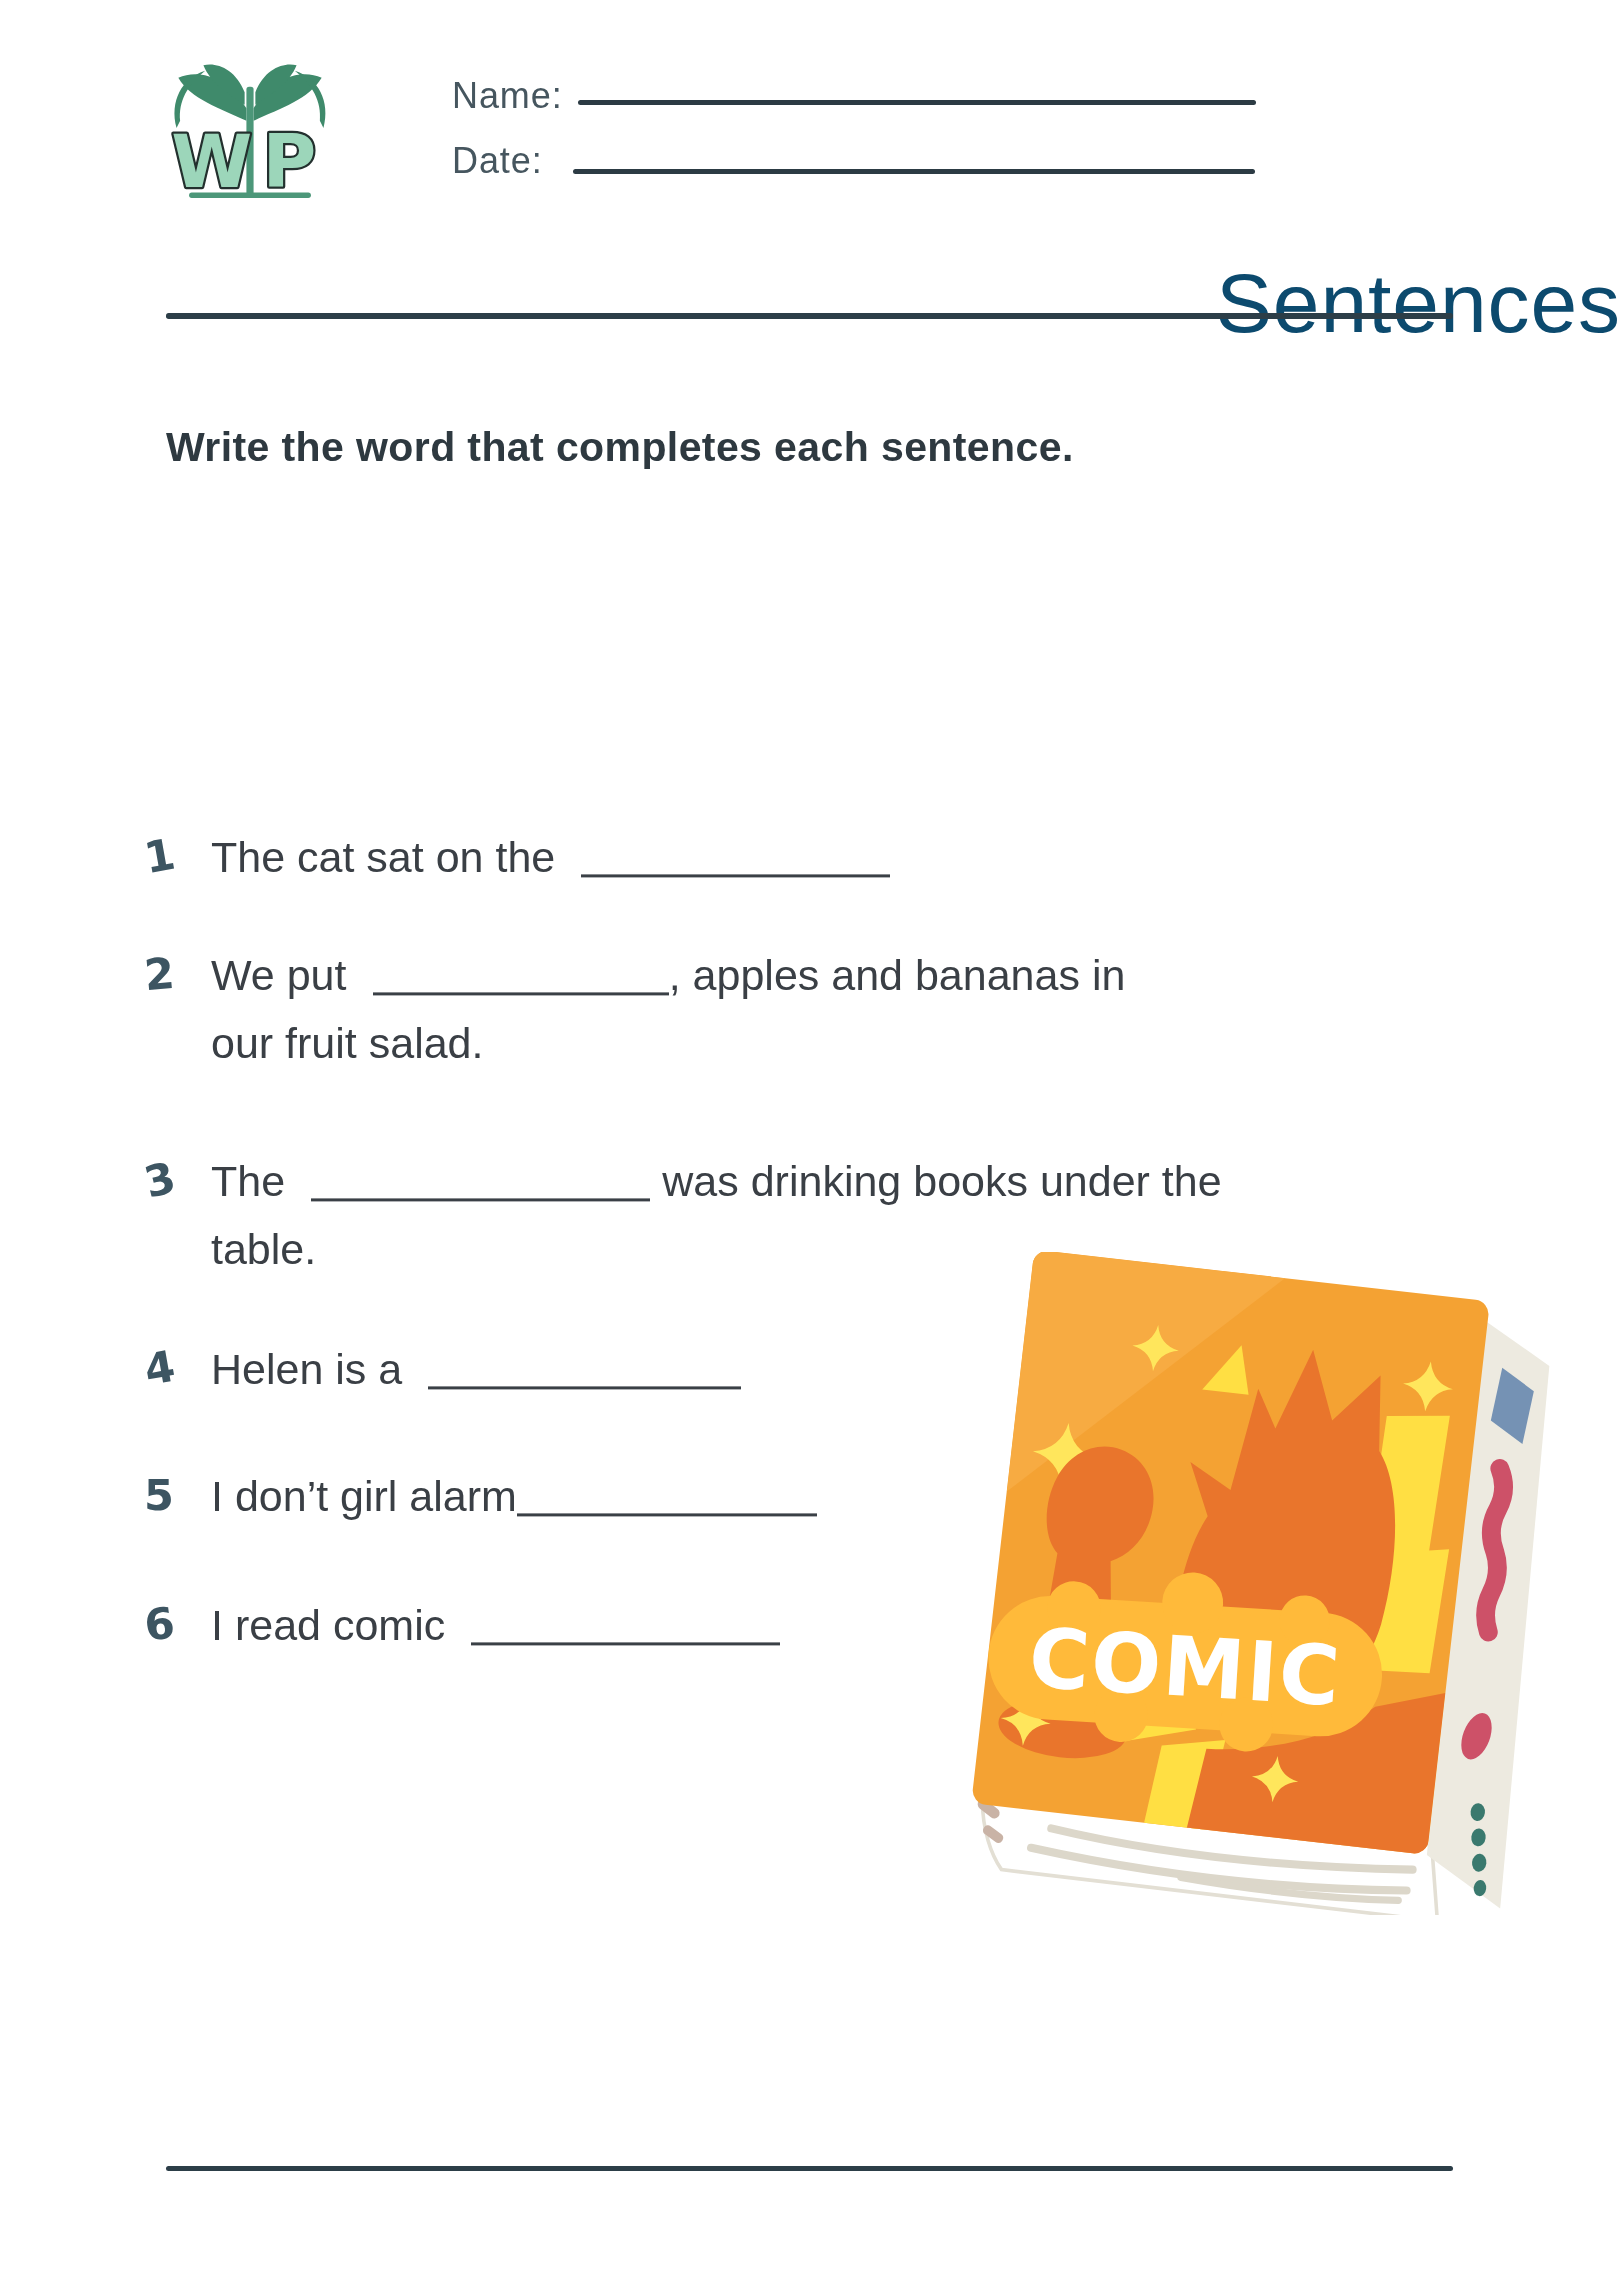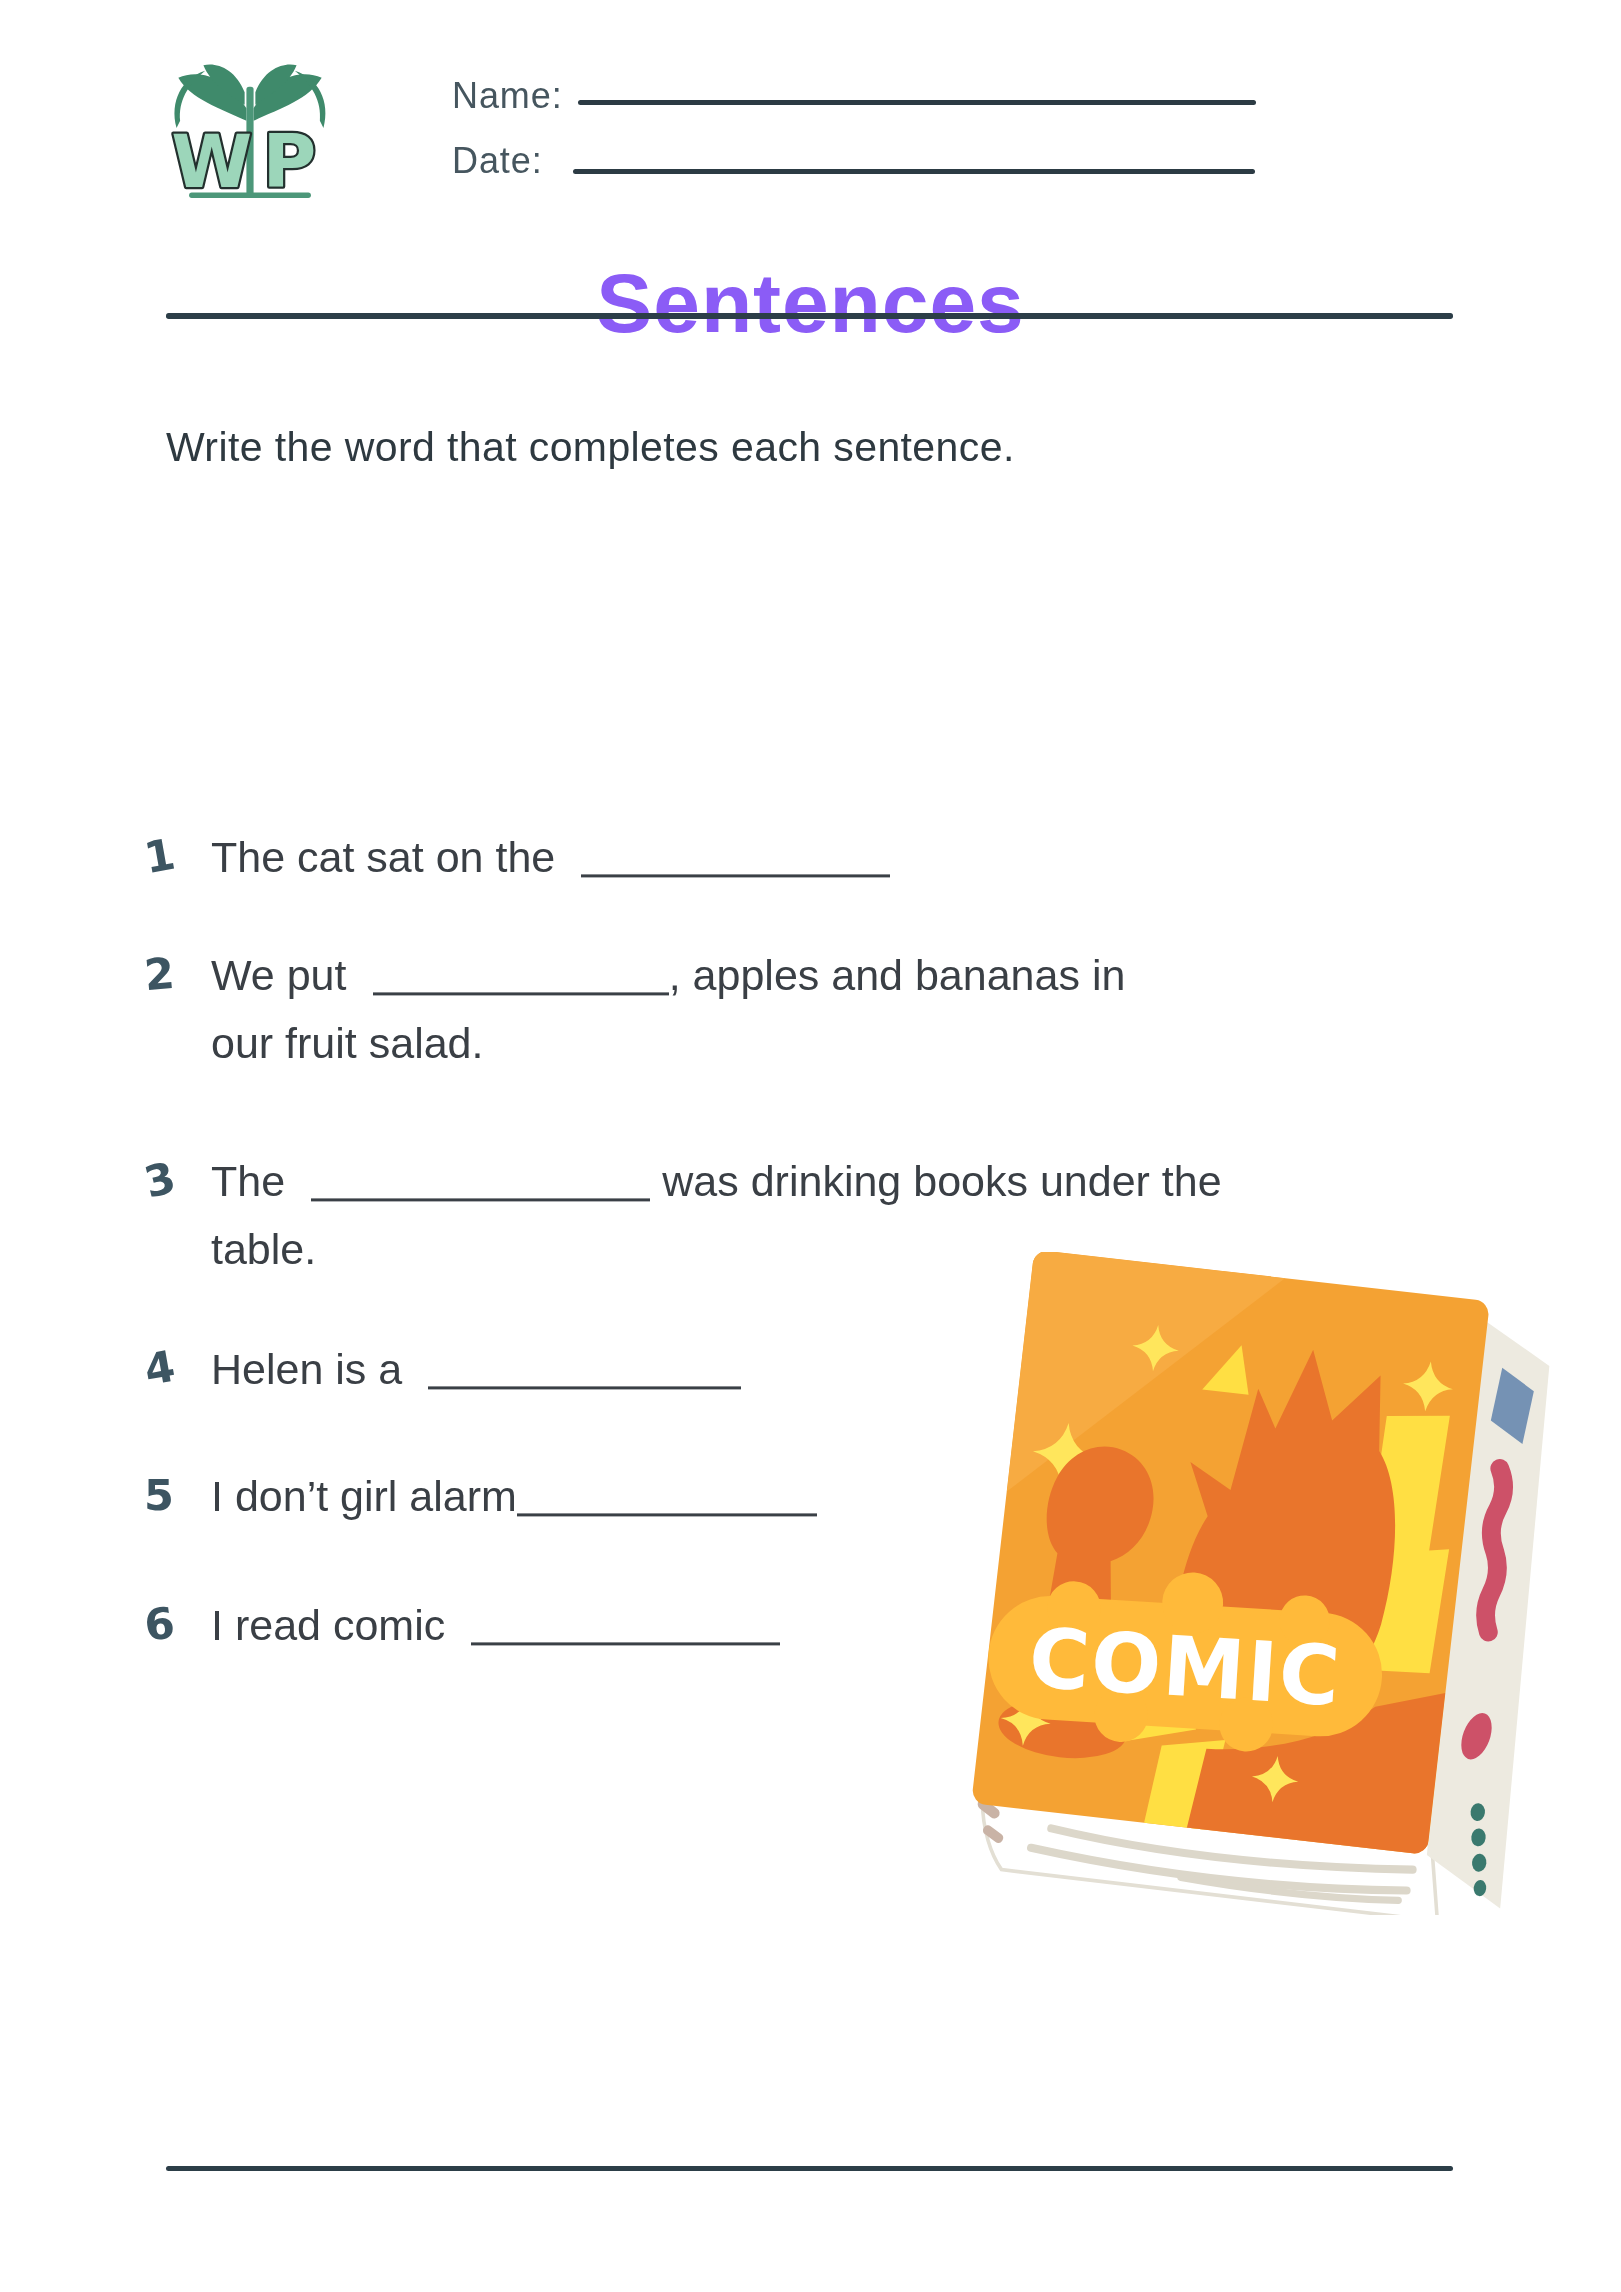--- a/index.html
+++ b/index.html
@@ -10,27 +10,27 @@
   
   .logo{position:absolute;left:164px;top:61px;width:172px;height:143px;}
   .field-label{position:absolute;font-size:36px;color:#46565f;letter-spacing:0.9px;}
   .name-label{left:452px;top:75px;}
   .date-label{left:452px;top:131px;margin-top:9px;}
   .field-line{position:absolute;height:4.5px;background:#2c3b44;border-radius:2.7px;cursor:text;}
   .name-line{left:578px;top:100px;width:678px;}
   .date-line{left:573px;top:169px;width:682px;}
 
   
-  .title{position:absolute;left:0;right:0;top:199px;text-align:center;
-         font-size:84px;font-weight:700;color:#8b5cf6;letter-spacing:0.9px;}
+  .title{position:absolute;left:0;right:0;top:199px;text-align:right;
+         font-size:84px;font-weight:400;color:#0c4a6e;letter-spacing:0.9px;}
   .rule{position:absolute;left:166px;width:1287px;background:#2c3e48;border-radius:2.7px;}
   .rule-top{top:313px;height:6.3px;}
   .rule-bottom{top:2166px;height:5.4px;}
 
-  .instruction{position:absolute;left:166px;top:383px;font-size:41px;font-weight:400;
+  .instruction{position:absolute;left:166px;top:383px;font-size:41px;font-weight:700;
                color:#2e3940;letter-spacing:0.4px;}
 
   
   .word-bank{position:absolute;left:132px;top:548px;width:1325px;height:142px;
              border:6.3px solid #25282c;border-radius:12.5px;background:#ffffff;
              display:flex;align-items:center;justify-content:center;}
   .wb-words{display:flex;gap:47px;font-size:63px;color:#2c3033;letter-spacing:0.9px;}
 
   
   .sentence{position:absolute;left:134px;display:flex;align-items:flex-start;}

